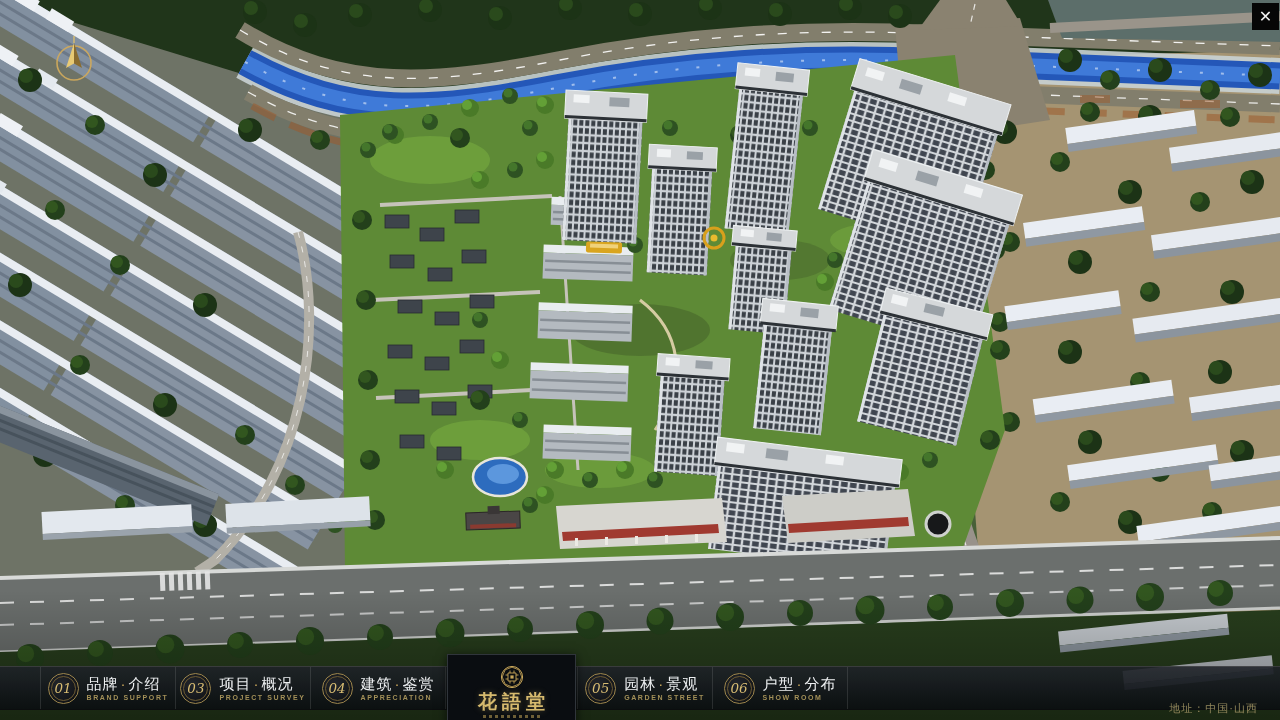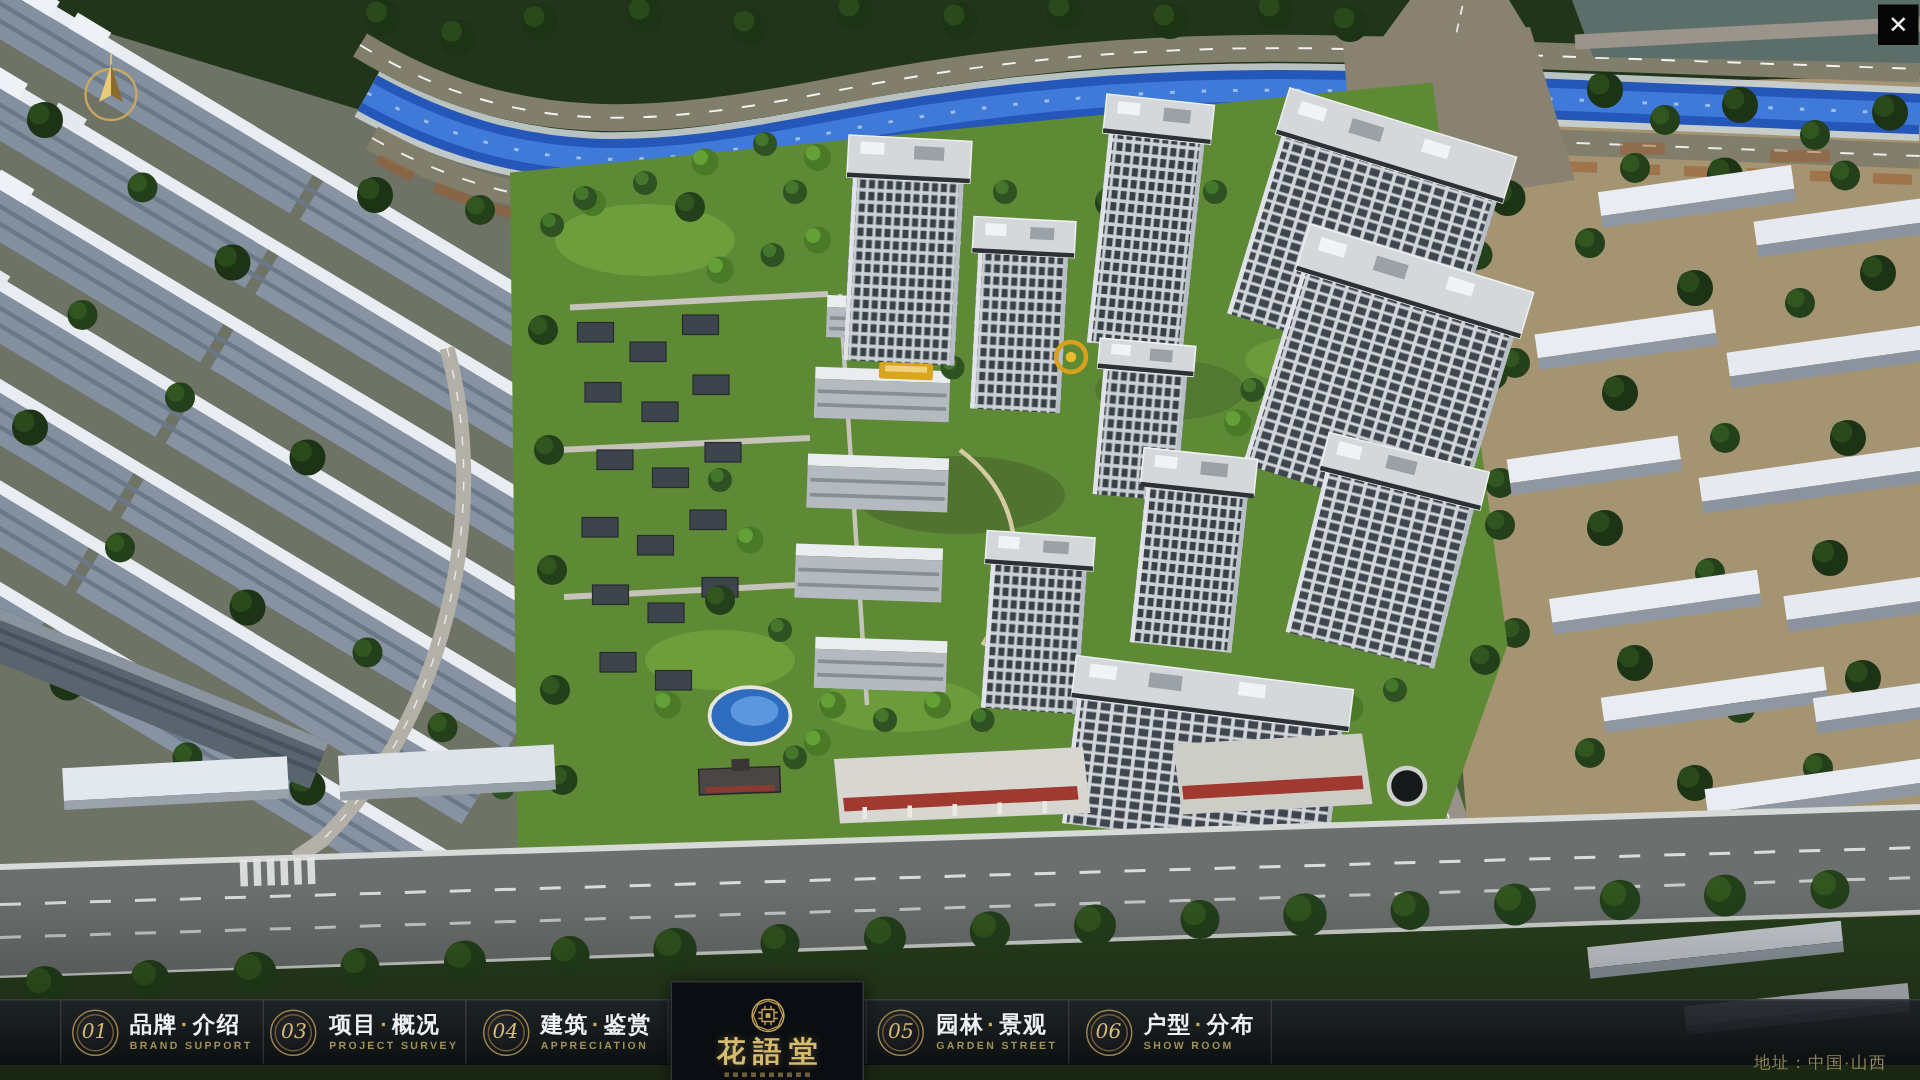--- a/index.html
+++ b/index.html
@@ -24,21 +24,21 @@
   .sp2{flex:1;border-left:1px solid rgba(210,210,210,.14);}
   .mi{width:134px;display:flex;align-items:center;justify-content:center;gap:8px;
       border-left:1px solid rgba(210,210,210,.14);cursor:pointer;}
   .num{width:29px;height:29px;border-radius:50%;border:1px solid #9c854c;position:relative;
        background:radial-gradient(circle at 40% 35%,#23262c,#0b0d10);
        display:flex;align-items:center;justify-content:center;flex:0 0 auto;}
   .num::before{content:"";position:absolute;inset:2px;border:1px solid #6e5c33;border-radius:50%;}
   .num i{font-family:"DejaVu Serif","Liberation Serif",serif;font-style:italic;
          font-size:13.5px;color:#d8bc72;}
   .txt{display:flex;flex-direction:column;align-items:flex-start;}
-  .zh{font-size:15px;font-weight:700;color:#eef0f2;letter-spacing:1px;line-height:16px;white-space:nowrap;}
+  .zh{font-size:15px;font-weight:400;color:#eef0f2;letter-spacing:1px;line-height:16px;white-space:nowrap;}
   .zh .dot{color:#c9a75a;padding:0 2px;}
   .en{font-size:7px;color:#a39058;letter-spacing:1.6px;margin-top:2px;font-weight:600;white-space:nowrap;}
 
   
   .logo-slot{width:131px;position:relative;border-left:1px solid rgba(210,210,210,.14);}
   .logo-panel{position:absolute;left:1px;right:1px;top:-13px;height:72px;background:#0a0d11;
               border:1px solid #30353b;box-shadow:0 2px 10px rgba(0,0,0,.65);
               display:flex;flex-direction:column;align-items:center;justify-content:center;
               gap:2px;cursor:pointer;}
   .seal{width:24px;height:24px;}

